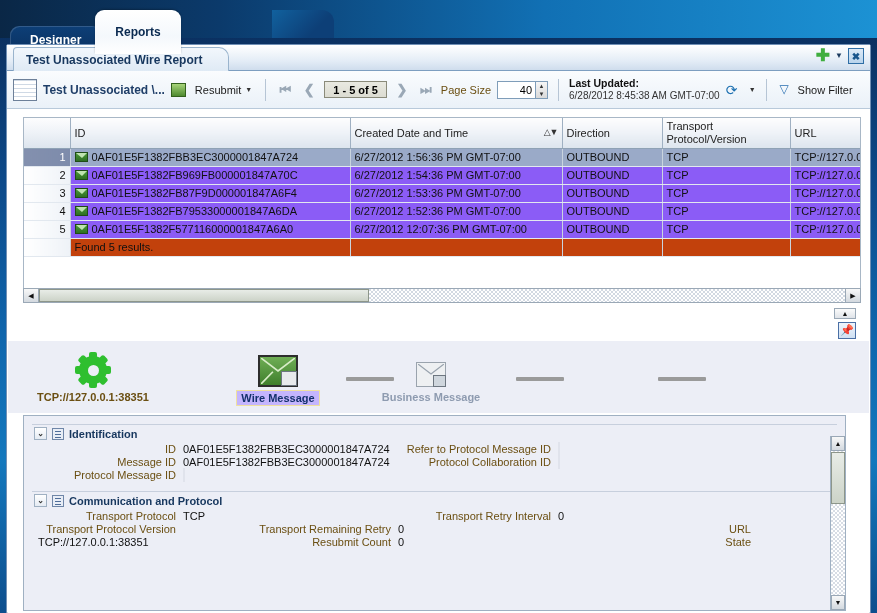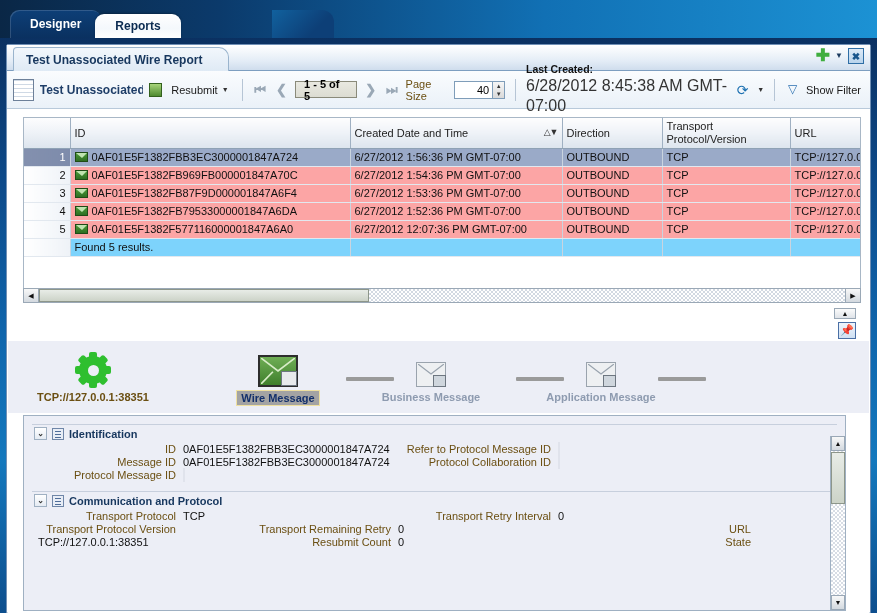--- a/index.html
+++ b/index.html
@@ -42,21 +42,21 @@
     color: #ffffff;
     background: linear-gradient(to bottom, #0d3f77 0%, #0a3160 100%);
     border-radius: 9px 9px 0 0;
     margin-right: -6px;
     box-shadow: inset 1px 1px 0 rgba(255,255,255,0.15);
   }
   .mtab.active {
     background: linear-gradient(to bottom, #ffffff 0%, #f4f8fc 60%, #ffffff 100%);
     color: #0a2a50;
     z-index: 5;
-    height: 24px;
+    height: 44px;
     box-shadow: 0 -1px 2px rgba(0,0,0,0.25);
   }
   .mtab-tail {
     position: absolute;
     left: 272px; top: 10px;
     width: 62px; height: 28px;
     background: linear-gradient(135deg, #11619e 0%, #0d3f77 70%);
     border-radius: 0 12px 0 0;
     z-index: 1;
   }
@@ -146,21 +146,21 @@
   }
   .spin-arrows span {
     flex: 1; display: flex; align-items: center; justify-content: center;
     font-size: 6px; color: #333; line-height: 1;
   }
   .lastupd {
     display: flex; flex-direction: column; justify-content: center;
     line-height: 1.25;
   }
   .lastupd b { font-size: 10.5px; color: #111; }
-  .lastupd span { font-size: 16px; color: #333; }
+  .lastupd span { font-size: 10px; color: #333; }
 
   
   #tablewrap {
     position: absolute; left: 16px; top: 72px;
     width: 838px; height: 182px;
     border: 1px solid #a8b7c6;
     background: #fff;
     overflow: hidden;
   }
   table.grid { border-collapse: collapse; width: 100%; table-layout: fixed; }
@@ -178,21 +178,21 @@
   }
   table.grid td {
     border-right: 1px solid #c9d4df;
     border-bottom: 1px solid #e2e8ef;
     font-size: 11px; color: #111;
     padding: 2px 4px;
     height: 18px;
     white-space: nowrap;
     overflow: hidden;
   }
-  tr.row td { background: #fca5a5; }
+  tr.row td { background: #8b5cf6; }
   tr.row.sel td { background: #9aaac8; }
   td.rownum {
     text-align: right;
     background: linear-gradient(to right,#ffffff,#eef2f7) !important;
     color: #222;
     width: 46px;
   }
   tr.row.sel td.rownum {
     background: linear-gradient(to right,#8390ae,#7d8bab) !important;
     color: #fff;
@@ -205,21 +205,21 @@
     position: relative; vertical-align: -1px; margin-right: 4px;
   }
   .msgicon:after {
     content: ""; position: absolute; left: 0; top: 0;
     width: 0; height: 0;
     border-left: 6px solid transparent; border-right: 5px solid transparent;
     border-top: 5px solid #bfe3b0;
   }
   .sortglyph { float: right; color: #333; font-size: 9px; letter-spacing: -1px; }
   tr.footrow td {
-    background: #7dd3fc; height: 18px; color: #111;
+    background: #c2410c; height: 18px; color: #111;
     border-top: 1px solid #b4c2d0;
   }
 
   
   #tablescroll {
     position: absolute; left: 16px; top: 243px; width: 838px; height: 15px;
     background: #eef1f5; border: 1px solid #9aa8b6;
     display: flex; align-items: stretch;
   }
   .sb-btn {
@@ -266,21 +266,21 @@
   .node {
     position: absolute;
     text-align: center;
     width: 160px;
   }
   .node .ico { height: 40px; display: flex; align-items: flex-end; justify-content: center; }
   .node .lbl {
     font-size: 11px; font-weight: bold; margin-top: 3px;
     display: inline-block; padding: 1px 4px;
   }
-  .lbl.active { color: #13306b; background: #a3a3a3; border: 1px solid #efe0a0; }
+  .lbl.active { color: #13306b; background: #c4b5fd; border: 1px solid #efe0a0; }
   .lbl.dim { color: #8e9bb0; }
   .lbl.brown { color: #6b4f12; }
   .connector {
     position: absolute; height: 4px; width: 48px;
     background: #9a9a9a; border-radius: 1px;
   }
   
   .gear {
     width: 34px; height: 34px; position: relative;
   }
@@ -492,21 +492,21 @@
         <input class="spin-input" value="40" style="">
         <span class="spin-arrows">
           <span>▲</span>
           <span>▼</span>
         </span>
       </span>
 
       <span class="tb-sep"></span>
 
       <span class="lastupd">
-        <b>Last Created:</b>
+        <b>Last Updated:</b>
         <span>6/28/2012 8:45:38 AM GMT-07:00</span>
       </span>
 
       <span style="display:inline-block;width:17px;height:16px;color:#1b6fb0;font-size:14px;line-height:16px;">⟳</span>
       <span class="gicon" style="font-size:7px;color:#333;">▼</span>
 
       <span class="tb-sep"></span>
 
       <span class="tb-btn">
         <span style="display:inline-block;width:14px;height:14px;color:#2a6fb0;font-size:12px;line-height:13px;">▽</span>
@@ -645,33 +645,20 @@
               </svg>
             </div>
             <div class="envbadge" style="width:13px;height:12px;background:#cfd6dd;"></div>
           </div>
         </div>
         <div class="lbl dim">Business Message</div>
       </div>
 
       <div class="connector" style="left:508px; top:36px;"></div>
 
-      <div class="node" style="left:513px; top:6px;">
-        <div class="ico">
-          <div class="env grey" style="width:30px;height:25px;">
-            <div class="envline">
-              <svg viewBox="0 0 30 25" preserveAspectRatio="none">
-                <path d="M0,0 L15,12 L30,0" fill="none" stroke="#98a2ad" stroke-width="1.4"></path>
-              </svg>
-            </div>
-            <div class="envbadge" style="width:13px;height:12px;background:#cfd6dd;"></div>
-          </div>
-        </div>
-        <div class="lbl dim">Application Message</div>
-      </div>
 
       <div class="connector" style="left:650px; top:36px;"></div>
 
     </div>
 
     <div id="details">
       <div id="details-body">
 
         <div class="section">
           <div class="sec-hdr">

